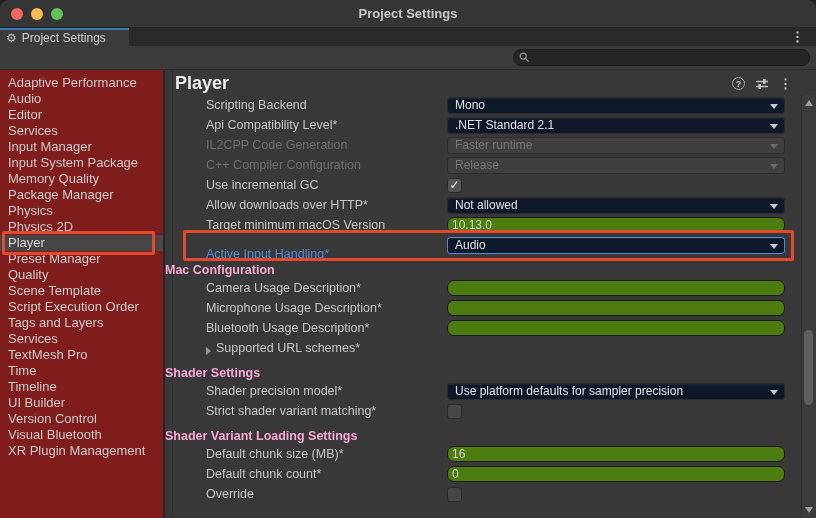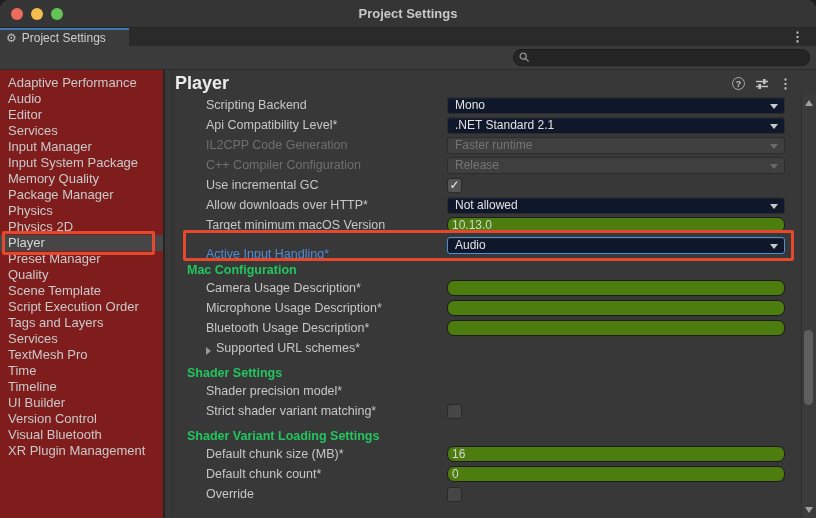--- a/index.html
+++ b/index.html
@@ -65,22 +65,22 @@
   .header-icons{ position:absolute; top:7px; right:24px; display:flex; align-items:center; gap:10px; }
   .help-icon{
     width:13px; height:13px; border:1.4px solid #a9a9a9; border-radius:50%;
     color:#c9c9c9; font-size:9px; font-weight:bold; display:flex; align-items:center; justify-content:center;
   }
   .menu-dots{ font-size:13px; font-weight:bold; color:#c6c6c6; line-height:1; }
 
   
   .rows{ position:relative; }
   .section-header{
-    height:16px; line-height:16px; margin-top:7px; padding-left:22px;
-    font-size:12.5px; font-weight:bold; color:#22c55e; white-space:nowrap;
+    height:16px; line-height:16px; margin-top:7px; 
+    font-size:12.5px; font-weight:bold; color:#f9a8d4; white-space:nowrap;
   }
   .row{ position:relative; height:20px; display:flex; align-items:center; }
   .row-label{ margin-left:41px; font-size:12.5px; color:#c7c7c7; display:flex; align-items:flex-end; white-space:nowrap; }
   .row-label.disabled{ color:#6f6f6f; }
   .row-label.link .label-text{ color:#548bd5;margin-top:17px; }
   .foldout-arrow{
     width:0; height:0; margin-right:5px;
     border-left:5px solid #9a9a9a; border-top:4px solid transparent; border-bottom:4px solid transparent;
   }
   .control{ position:absolute; left:282px; right:31px; display:flex; align-items:center; }
@@ -322,20 +322,26 @@
             <div class="row-label">
               <span class="foldout-arrow"></span>
               <span class="label-text">Supported URL schemes*</span>
             </div>
           </div>
           <div class="section-header">Shader Settings</div>
           <div class="row">
             <div class="row-label">
               <span class="label-text">Shader precision model*</span>
             </div>
+            <div class="control">
+              <div class="dropdown">
+                <span class="dd-value">Use platform defaults for sampler precision</span>
+                <span class="dd-caret"></span>
+              </div>
+            </div>
           </div>
           <div class="row">
             <div class="row-label">
               <span class="label-text">Strict shader variant matching*</span>
             </div>
             <div class="control">
               <div class="checkbox"></div>
             </div>
           </div>
           <div class="section-header">Shader Variant Loading Settings</div>

